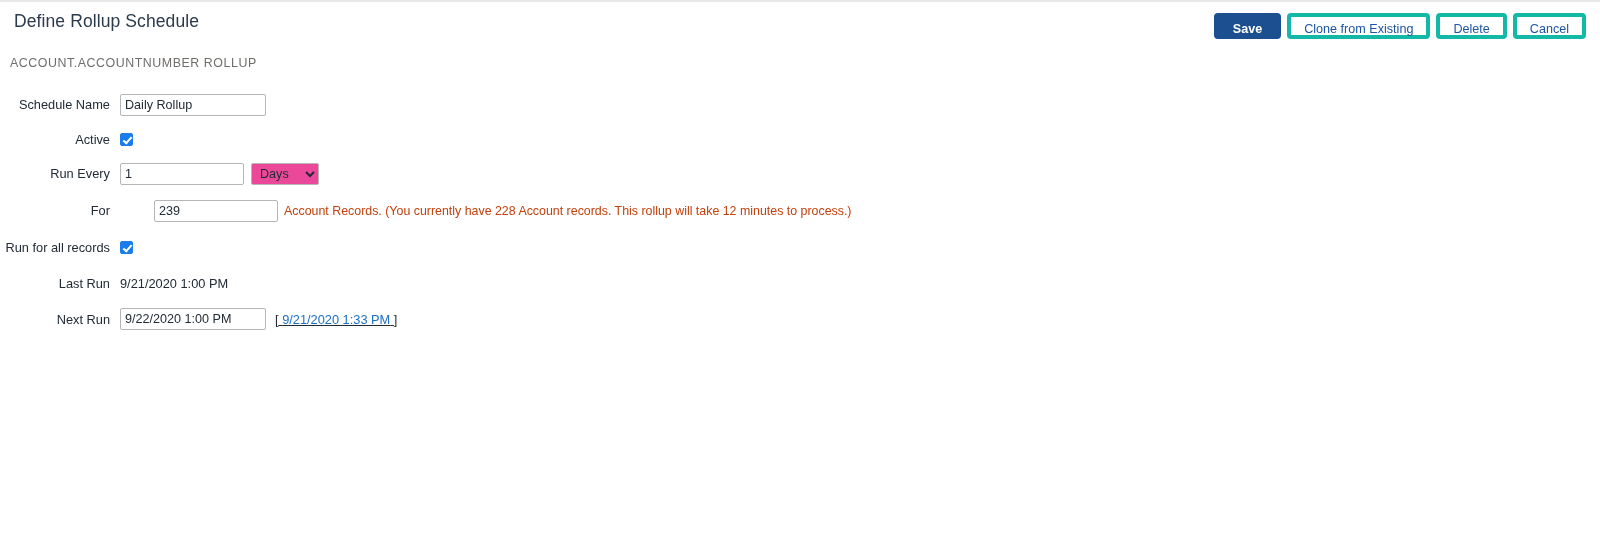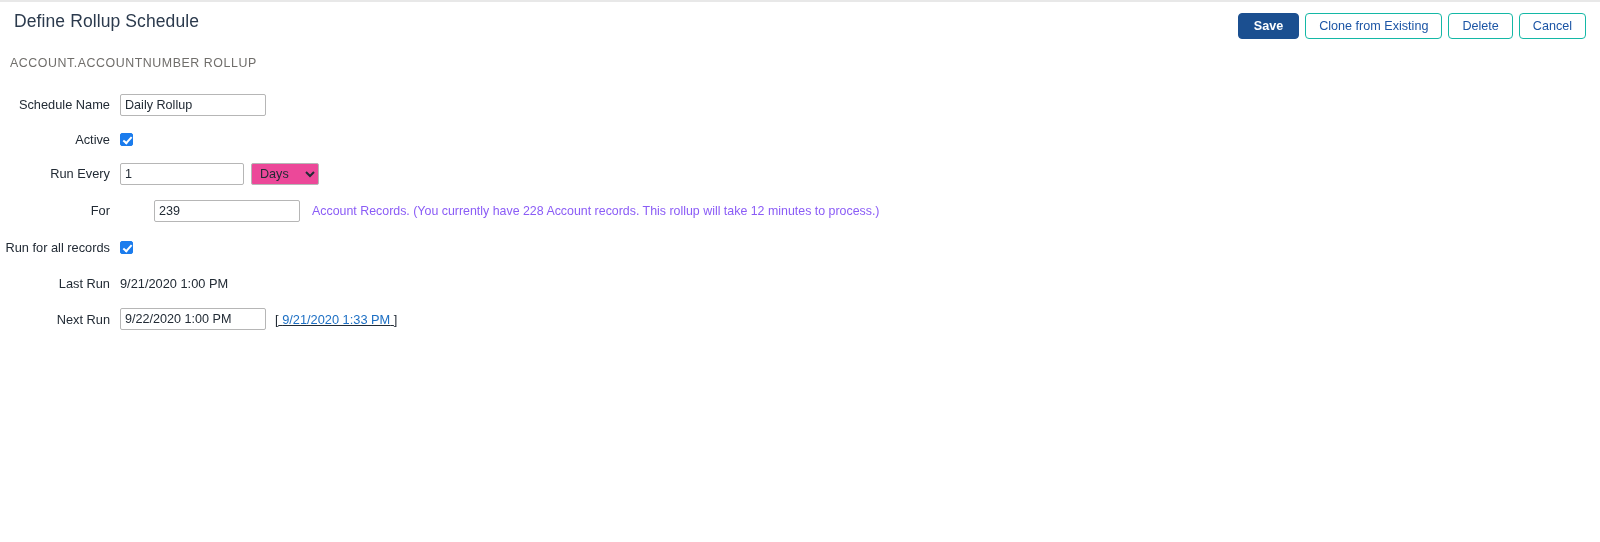--- a/index.html
+++ b/index.html
@@ -49,21 +49,21 @@
     gap: 6px;
     align-items: center;
   }
   .btn {
     height: 26px;
     padding: 0 13px;
     font-size: 12.6px;
     font-family: "Liberation Sans", sans-serif;
     line-height: 24px;
     border-radius: 4px;
-    border: 1px solid #14b8a6;
+    border: 4px solid #14b8a6;
     background: #ffffff;
     color: #1c55a5;
     cursor: pointer;
     white-space: nowrap;
     display: inline-block;
     text-align: center;
   }
   .btn-primary {
     background: #1b4f90;
     border-color: #1b4f90;
@@ -118,21 +118,21 @@
     background: #ffffff;
     font-family: "Liberation Sans", sans-serif;
     font-size: 12.6px;
     color: #222b35;
     padding: 1px 4px;
     outline: none;
   }
 
   .inp-schedule { width: 146px; }
   .inp-runevery { width: 124px; }
-  .inp-for      { width: 146px; }
+  .inp-for      { width: 124px; }
   .inp-nextrun  { width: 146px; }
 
   select {
     height: 22px;
     border: 1px solid #b6b6b6;
     border-radius: 2px;
     background: #ec4899;
     font-family: "Liberation Sans", sans-serif;
     font-size: 12.6px;
     color: #222b35;
@@ -166,23 +166,23 @@
     left: 4px;
     top: 1px;
     width: 3px;
     height: 7px;
     border: solid #ffffff;
     border-width: 0 2px 2px 0;
     transform: rotate(42deg);
   }
 
   .hint-text {
-    margin-left: 12px;
+    margin-left: 6px;
     font-size: 12.4px;
-    color: #8b5cf6;
+    color: #c2410c;
     white-space: nowrap;
   }
   .static-val {
     font-size: 12.8px;
     color: #222b35;
     white-space: nowrap;
   }
   .bracket {
     margin-left: 9px;
     font-size: 12.8px;

